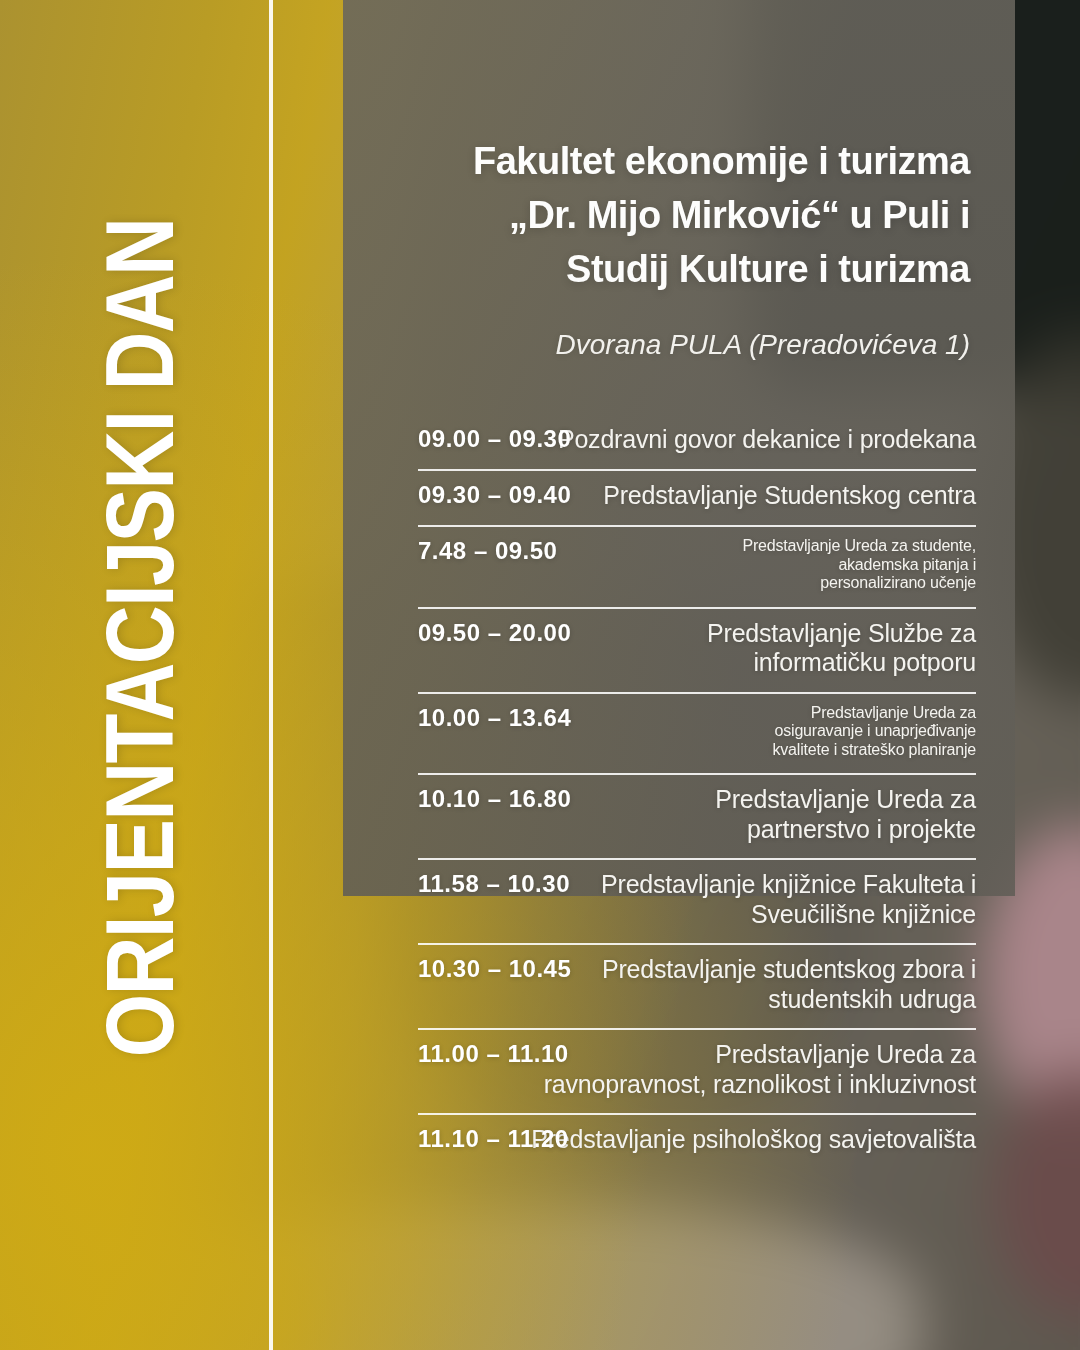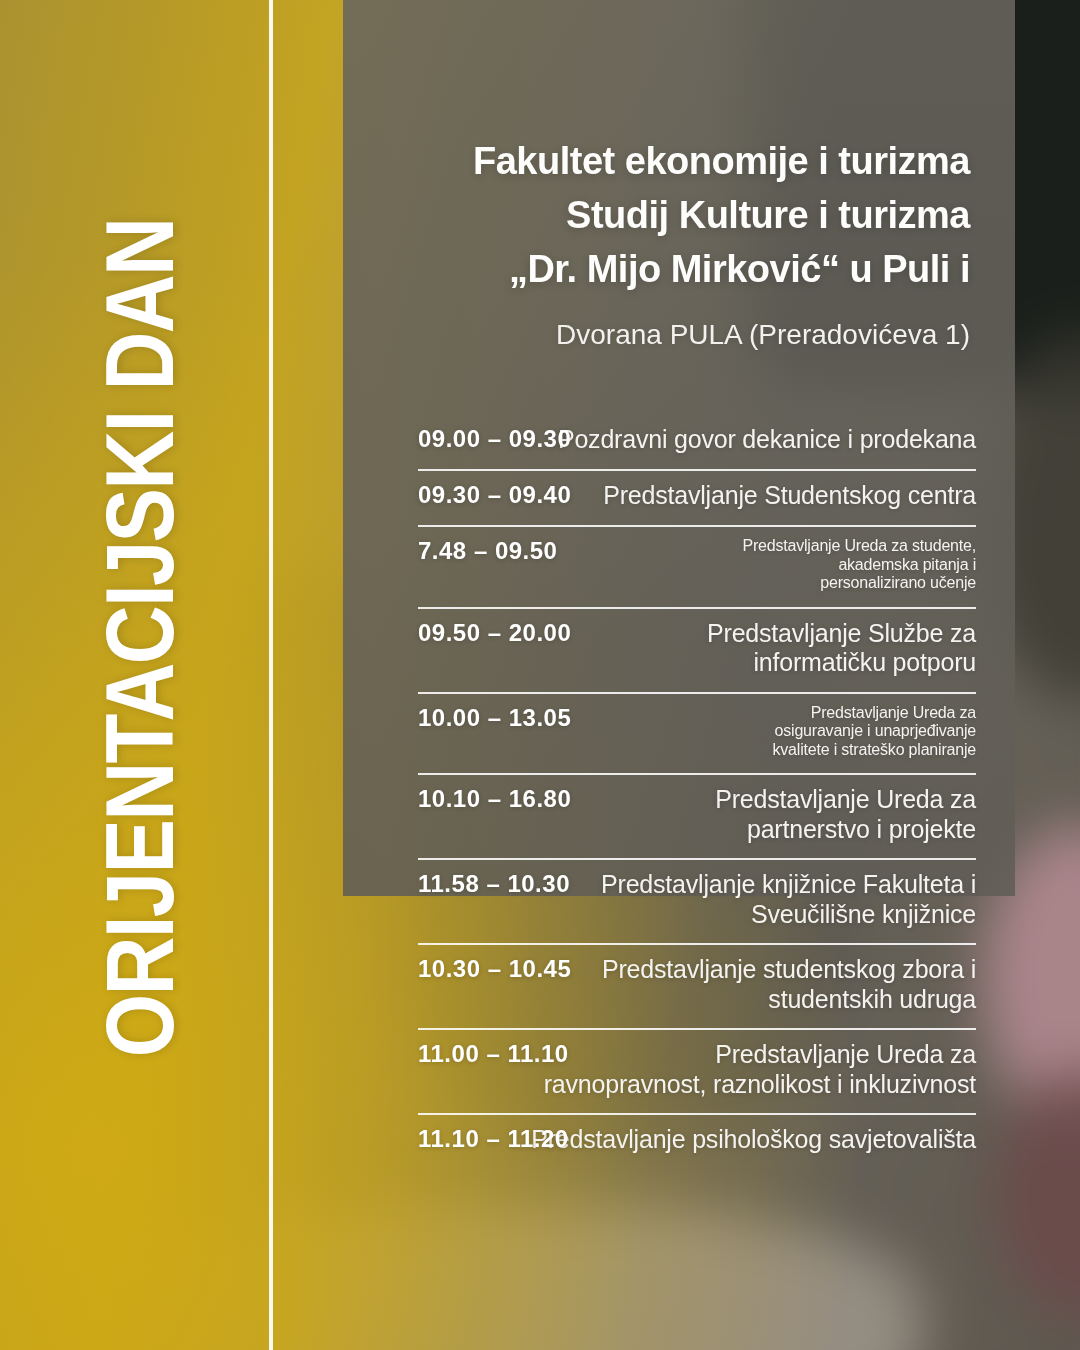--- a/index.html
+++ b/index.html
@@ -42,21 +42,21 @@
   .panel {
     position:absolute; left:343px; top:0; width:672px; height:896px;
     background:linear-gradient(180deg, rgba(104,101,93,0.88), rgba(96,93,86,0.88));
   }
   .header { position:absolute; top:134px; left:40px; right:45px; text-align:right; }
   .title-line {
     font-size:38px; font-weight:bold; line-height:54px; letter-spacing:-0.5px;
     color:#fdfdfc; text-shadow:0 2px 8px rgba(0,0,0,0.18);
   }
   .venue {
-    margin-top:22px; font-size:28px; line-height:34px; 
+    margin-top:32px; font-size:28px; line-height:34px; font-style:italic;
     color:#f2f1ed; text-shadow:0 1px 6px rgba(0,0,0,0.15);
   }
   .schedule { position:absolute; top:415px; left:75px; right:39px; }
   .row { position:relative; padding:10px 0 14px; min-height:30px; }
   .time {
     position:absolute; left:0; top:10px;
     font-weight:bold; font-size:24px; letter-spacing:0.5px; color:#ffffff;
     text-shadow:0 1px 5px rgba(0,0,0,0.2);
   }
   .desc {
@@ -85,22 +85,22 @@
 
   <div class="yellow"></div>
   <div class="vline"></div>
 
   <div class="vtitle">ORIJENTACIJSKI DAN</div>
 
   <div class="panel">
 
     <div class="header">
       <div class="title-line">Fakultet ekonomije i turizma</div>
+      <div class="title-line">„Dr. Mijo Mirković“ u Puli i</div>
       <div class="title-line">Studij Kulture i turizma</div>
-      <div class="title-line">„Dr. Mijo Mirković“ u Puli i</div>
       <div class="venue">Dvorana PULA (Preradovićeva 1)</div>
     </div>
 
     <div class="schedule">
         <div class="row">
           <span class="time">09.00 – 09.30</span>
           <div class="desc">Pozdravni govor dekanice i prodekana</div>
         </div>
         <div class="row-divider"></div>
         <div class="row">
@@ -115,21 +115,21 @@
 personalizirano učenje</div>
         </div>
         <div class="row-divider"></div>
         <div class="row">
           <span class="time">09.50 – 20.00</span>
           <div class="desc">Predstavljanje Službe za
 informatičku potporu</div>
         </div>
         <div class="row-divider"></div>
         <div class="row small">
-          <span class="time">10.00 – 13.05</span>
+          <span class="time">10.00 – 13.64</span>
           <div class="desc">Predstavljanje Ureda za
 osiguravanje i unaprjeđivanje
 kvalitete i strateško planiranje</div>
         </div>
         <div class="row-divider"></div>
         <div class="row">
           <span class="time">10.10 – 16.80</span>
           <div class="desc">Predstavljanje Ureda za
 partnerstvo i projekte</div>
         </div>

